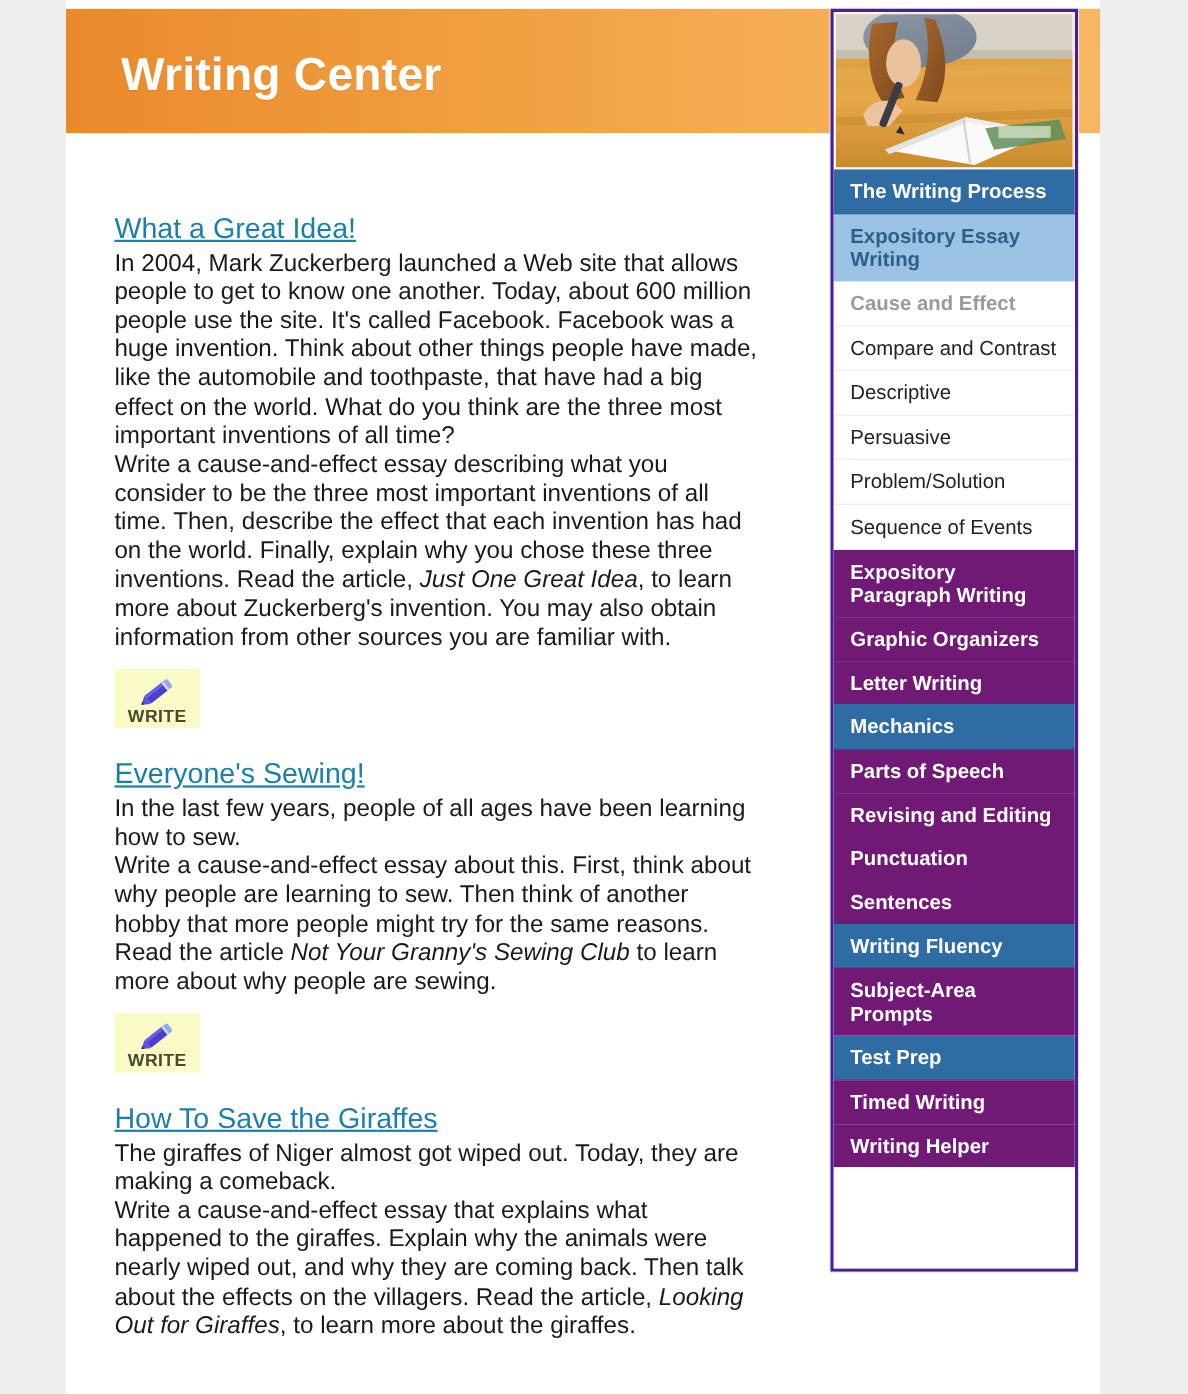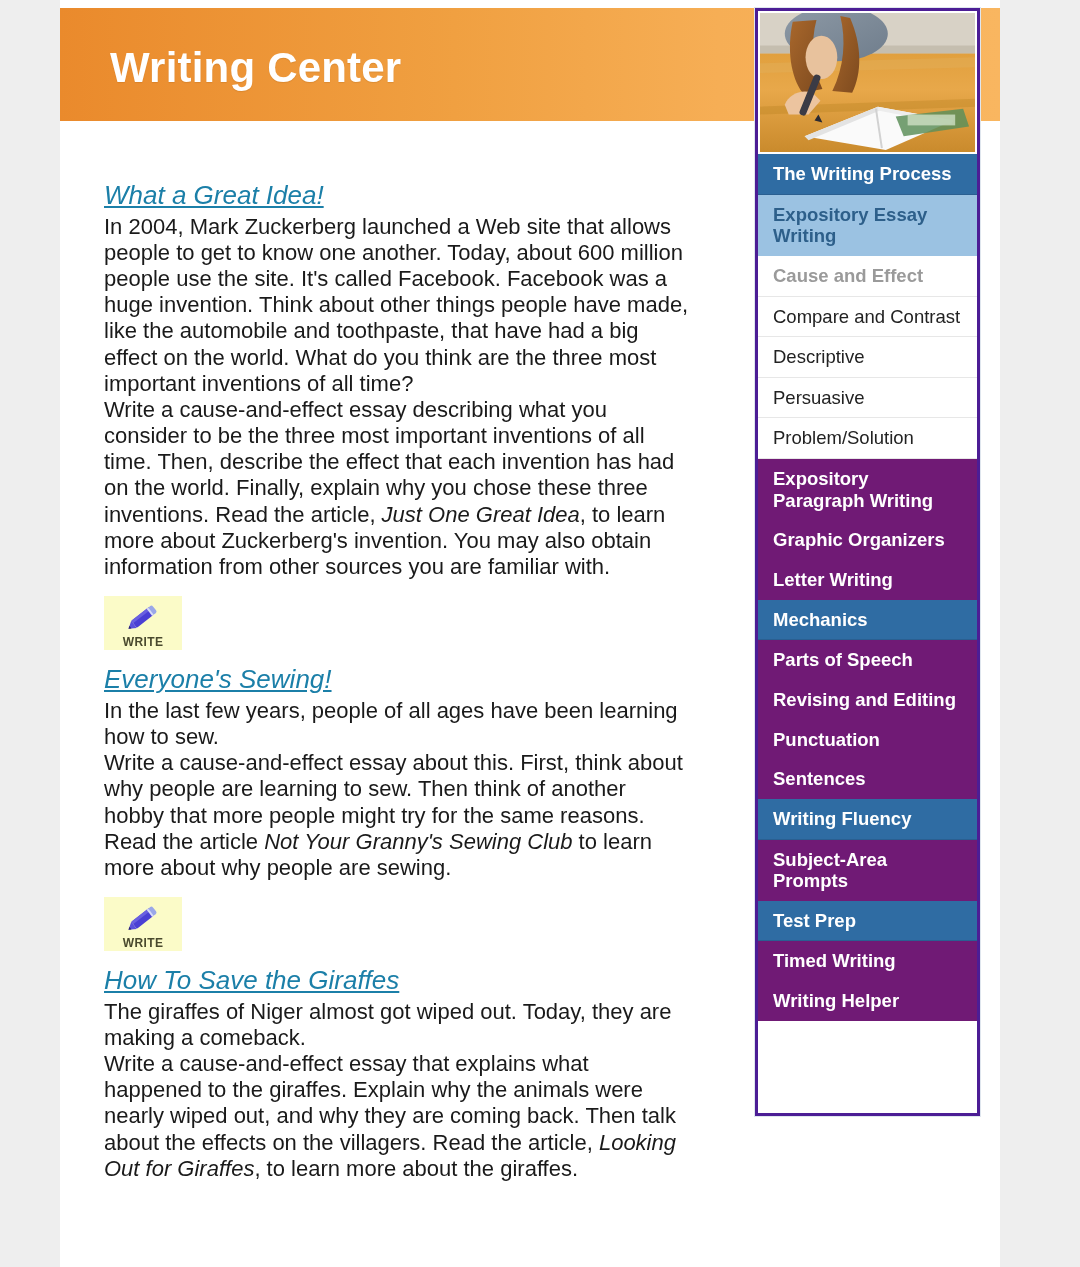--- a/index.html
+++ b/index.html
@@ -58,28 +58,28 @@
     left: 104px;
     top: 180px;
     width: 585px;
   }
 
   .entry { margin-bottom: 0; }
 
   .entry-title {
     display: inline-block;
     font-size: 26px;
-    font-style: italic;
     font-weight: normal;
     color: #1b7fa8;
     text-decoration: underline;
     text-underline-offset: 2px;
     line-height: 1.22;
     margin-bottom: 2px;
     cursor: pointer;
+    margin-top: 12px;
   }
 
   .entry-para {
     font-size: 22px;
     line-height: 1.19;
     color: #1a1a1a;
     margin-bottom: 0;
   }
   .entry-para em { font-style: italic; }
 
@@ -97,21 +97,21 @@
     left: 50%;
     top: 4px;
     transform: translateX(-50%);
   }
   .write-btn .write-label {
     position: absolute;
     left: 0;
     right: 0;
     bottom: 1px;
     text-align: center;
-    font-size: 12px;
+    font-size: 16px;
     font-weight: bold;
     color: #4a4a2e;
     letter-spacing: 0.4px;
   }
 
   
   .sidebar {
     position: absolute;
     left: 755px;
     top: 8px;
@@ -279,20 +279,21 @@
     </svg>
 
     <div class="nav">
       <div class="nav-item header-dark">The Writing Process</div>
       <div class="nav-item section-light">Expository Essay Writing</div>
       <div class="nav-item sub current">Cause and Effect</div>
       <div class="nav-item sub">Compare and Contrast</div>
       <div class="nav-item sub">Descriptive</div>
       <div class="nav-item sub">Persuasive</div>
       <div class="nav-item sub">Problem/Solution</div>
+      <div class="nav-item sub">Sequence of Events</div>
       <div class="nav-item blue">Expository Paragraph Writing</div>
       <div class="nav-item blue">Graphic Organizers</div>
       <div class="nav-item blue">Letter Writing</div>
       <div class="nav-item header-dark">Mechanics</div>
       <div class="nav-item blue">Parts of Speech</div>
       <div class="nav-item blue">Revising and Editing</div>
       <div class="nav-item blue">Punctuation</div>
       <div class="nav-item blue">Sentences</div>
       <div class="nav-item header-dark">Writing Fluency</div>
       <div class="nav-item blue">Subject-Area Prompts</div>

